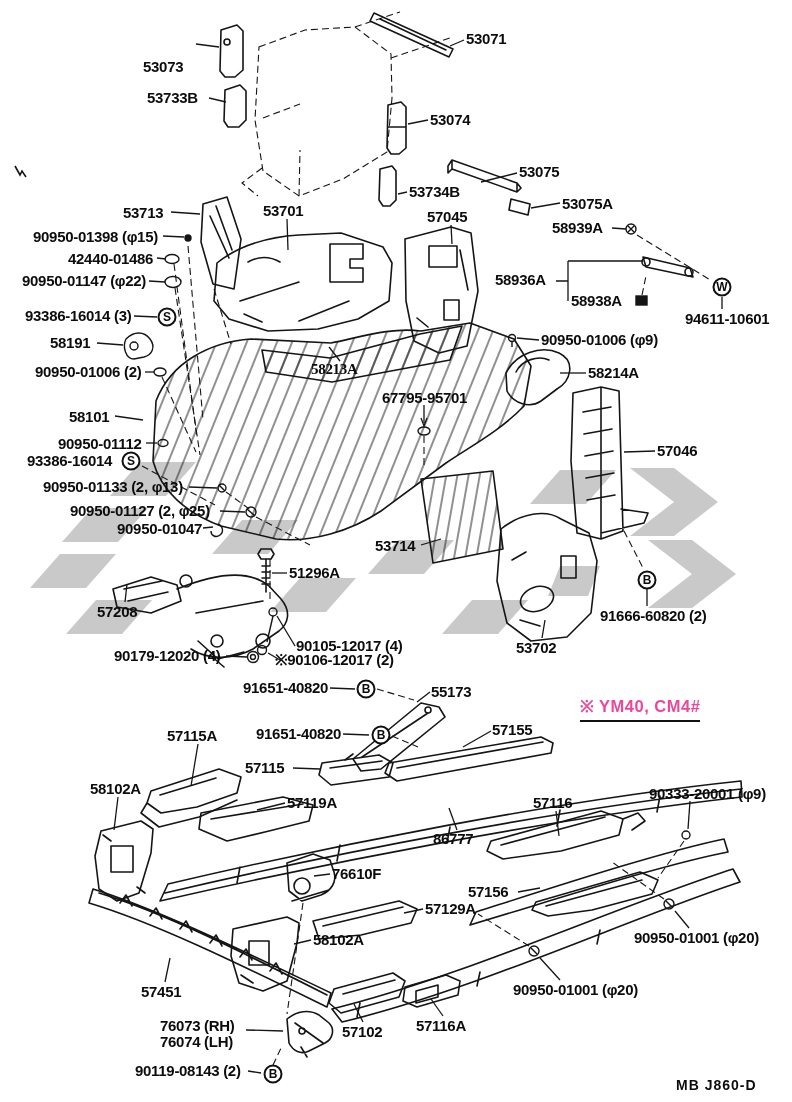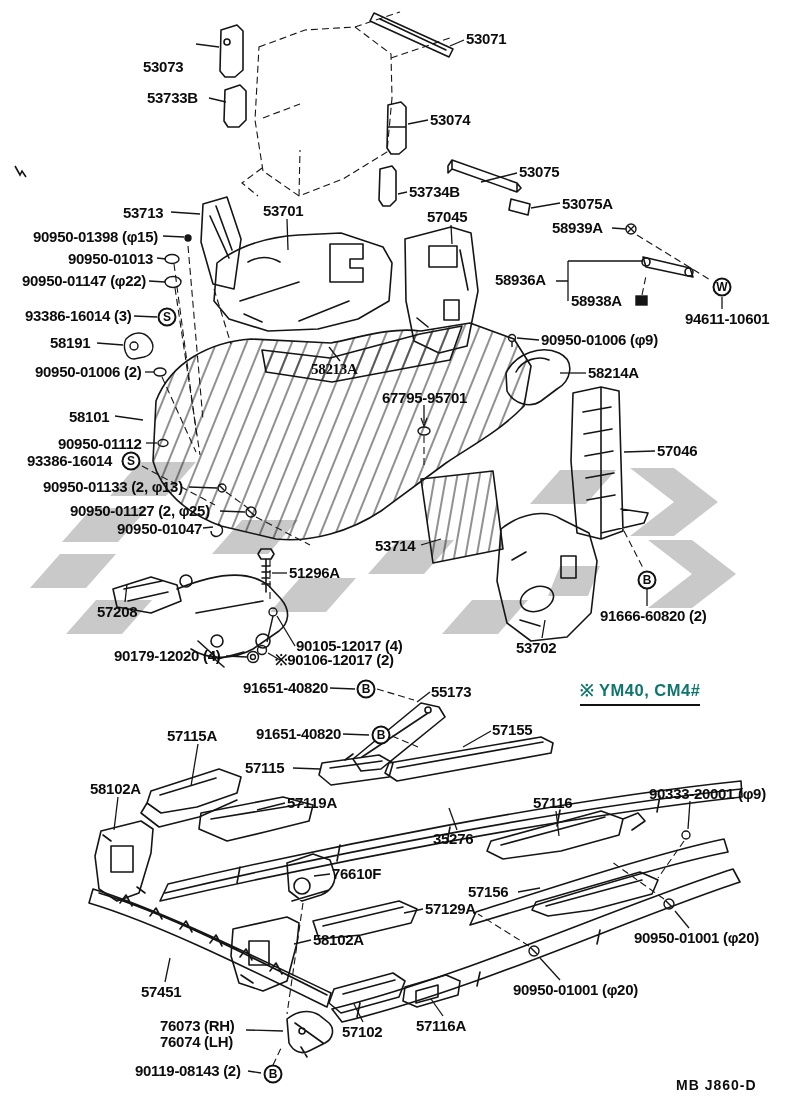--- a/index.html
+++ b/index.html
@@ -5,22 +5,22 @@
   html,body{margin:0;padding:0;background:#ffffff;}
   #stage{position:relative;width:792px;height:1102px;background:#fff;overflow:hidden;
          font-family:"Liberation Sans",sans-serif;}
   #art{position:absolute;left:0;top:0;}
   #labels-layer{position:absolute;left:0;top:0;width:792px;height:1102px;}
   .lbl{position:absolute;font:bold 15px "Liberation Sans",sans-serif;color:#0c0c0c;
        white-space:nowrap;letter-spacing:-0.3px;line-height:15px;}
   .lbl.circle{width:19px;height:19px;border:2.2px solid #111;border-radius:50%;
        font-size:12px;line-height:15px;text-align:center;background:#fff;
        transform:translate(-50%,-50%);box-sizing:border-box;letter-spacing:0;}
-  .note{position:absolute;font:bold 16.5px "Liberation Sans",sans-serif;color:#0f766e;
-       border-bottom:2.5px solid #111;padding-bottom:3px;letter-spacing:.5px;white-space:nowrap;}
+  .note{position:absolute;font:bold 16.5px "Liberation Sans",sans-serif;color:#ec4899;
+       border-bottom:2.5px solid #111;padding-bottom:3px;letter-spacing:.5px;white-space:nowrap;margin-top:16px;}
   .code{position:absolute;font:bold 14px "Liberation Sans",sans-serif;color:#0c0c0c;
        letter-spacing:1px;white-space:nowrap;}
 </style>
 </head>
 <body>
 
 <div id="stage">
 
 <svg id="art" width="792" height="1102" viewBox="0 0 792 1102">
   <defs>
@@ -227,21 +227,21 @@
       <div class="lbl" style="left: 147px; top: 90px;">53733B</div>
       <div class="lbl" style="left: 430px; top: 112px;">53074</div>
       <div class="lbl" style="left: 519px; top: 164px;">53075</div>
       <div class="lbl" style="left: 409px; top: 184px;">53734B</div>
       <div class="lbl" style="left: 562px; top: 196px;">53075A</div>
       <div class="lbl" style="left: 123px; top: 205px;">53713</div>
       <div class="lbl" style="left: 263px; top: 203px;">53701</div>
       <div class="lbl" style="left: 427px; top: 209px;">57045</div>
       <div class="lbl" style="left: 552px; top: 220px;">58939A</div>
       <div class="lbl" style="left: 33px; top: 229px;">90950-01398 (φ15)</div>
-      <div class="lbl" style="left: 68px; top: 251px;">90950-01013</div>
+      <div class="lbl" style="left: 68px; top: 251px;">42440-01486</div>
       <div class="lbl" style="left: 495px; top: 272px;">58936A</div>
       <div class="lbl" style="left: 22px; top: 273px;">90950-01147 (φ22)</div>
       <div class="lbl" style="left: 571px; top: 293px;">58938A</div>
       <div class="lbl" style="left: 25px; top: 308px;">93386-16014 (3)</div>
       <div class="lbl" style="left: 678px; top: 311px; margin-left: 7px;">94611-10601</div>
       <div class="lbl" style="left: 50px; top: 335px;">58191</div>
       <div class="lbl" style="left: 541px; top: 332px;">90950-01006 (φ9)</div>
       <div class="lbl" style="left: 35px; top: 364px;">90950-01006 (2)</div>
       <div class="lbl" style="left: 588px; top: 365px;">58214A</div>
       <div class="lbl" style="left: 311px; top: 362px; font-family: Liberation Serif, serif;">58213A</div>
@@ -264,21 +264,21 @@
       <div class="lbl" style="left: 243px; top: 680px;">91651-40820</div>
       <div class="lbl" style="left: 431px; top: 684px;">55173</div>
       <div class="lbl" style="left: 167px; top: 728px;">57115A</div>
       <div class="lbl" style="left: 256px; top: 726px;">91651-40820</div>
       <div class="lbl" style="left: 492px; top: 722px;">57155</div>
       <div class="lbl" style="left: 245px; top: 760px;">57115</div>
       <div class="lbl" style="left: 90px; top: 781px;">58102A</div>
       <div class="lbl" style="left: 287px; top: 795px;">57119A</div>
       <div class="lbl" style="left: 649px; top: 786px;">90333-20001 (φ9)</div>
       <div class="lbl" style="left: 533px; top: 795px;">57116</div>
-      <div class="lbl" style="left: 433px; top: 831px;">35276</div>
+      <div class="lbl" style="left: 433px; top: 831px;">86777</div>
       <div class="lbl" style="left: 332px; top: 866px;">76610F</div>
       <div class="lbl" style="left: 468px; top: 884px;">57156</div>
       <div class="lbl" style="left: 425px; top: 901px;">57129A</div>
       <div class="lbl" style="left: 313px; top: 932px;">58102A</div>
       <div class="lbl" style="left: 634px; top: 930px;">90950-01001 (φ20)</div>
       <div class="lbl" style="left: 141px; top: 984px;">57451</div>
       <div class="lbl" style="left: 513px; top: 982px;">90950-01001 (φ20)</div>
       <div class="lbl" style="left: 160px; top: 1018px;">76073 (RH)</div>
       <div class="lbl" style="left: 160px; top: 1034px;">76074 (LH)</div>
       <div class="lbl" style="left: 342px; top: 1024px;">57102</div>

